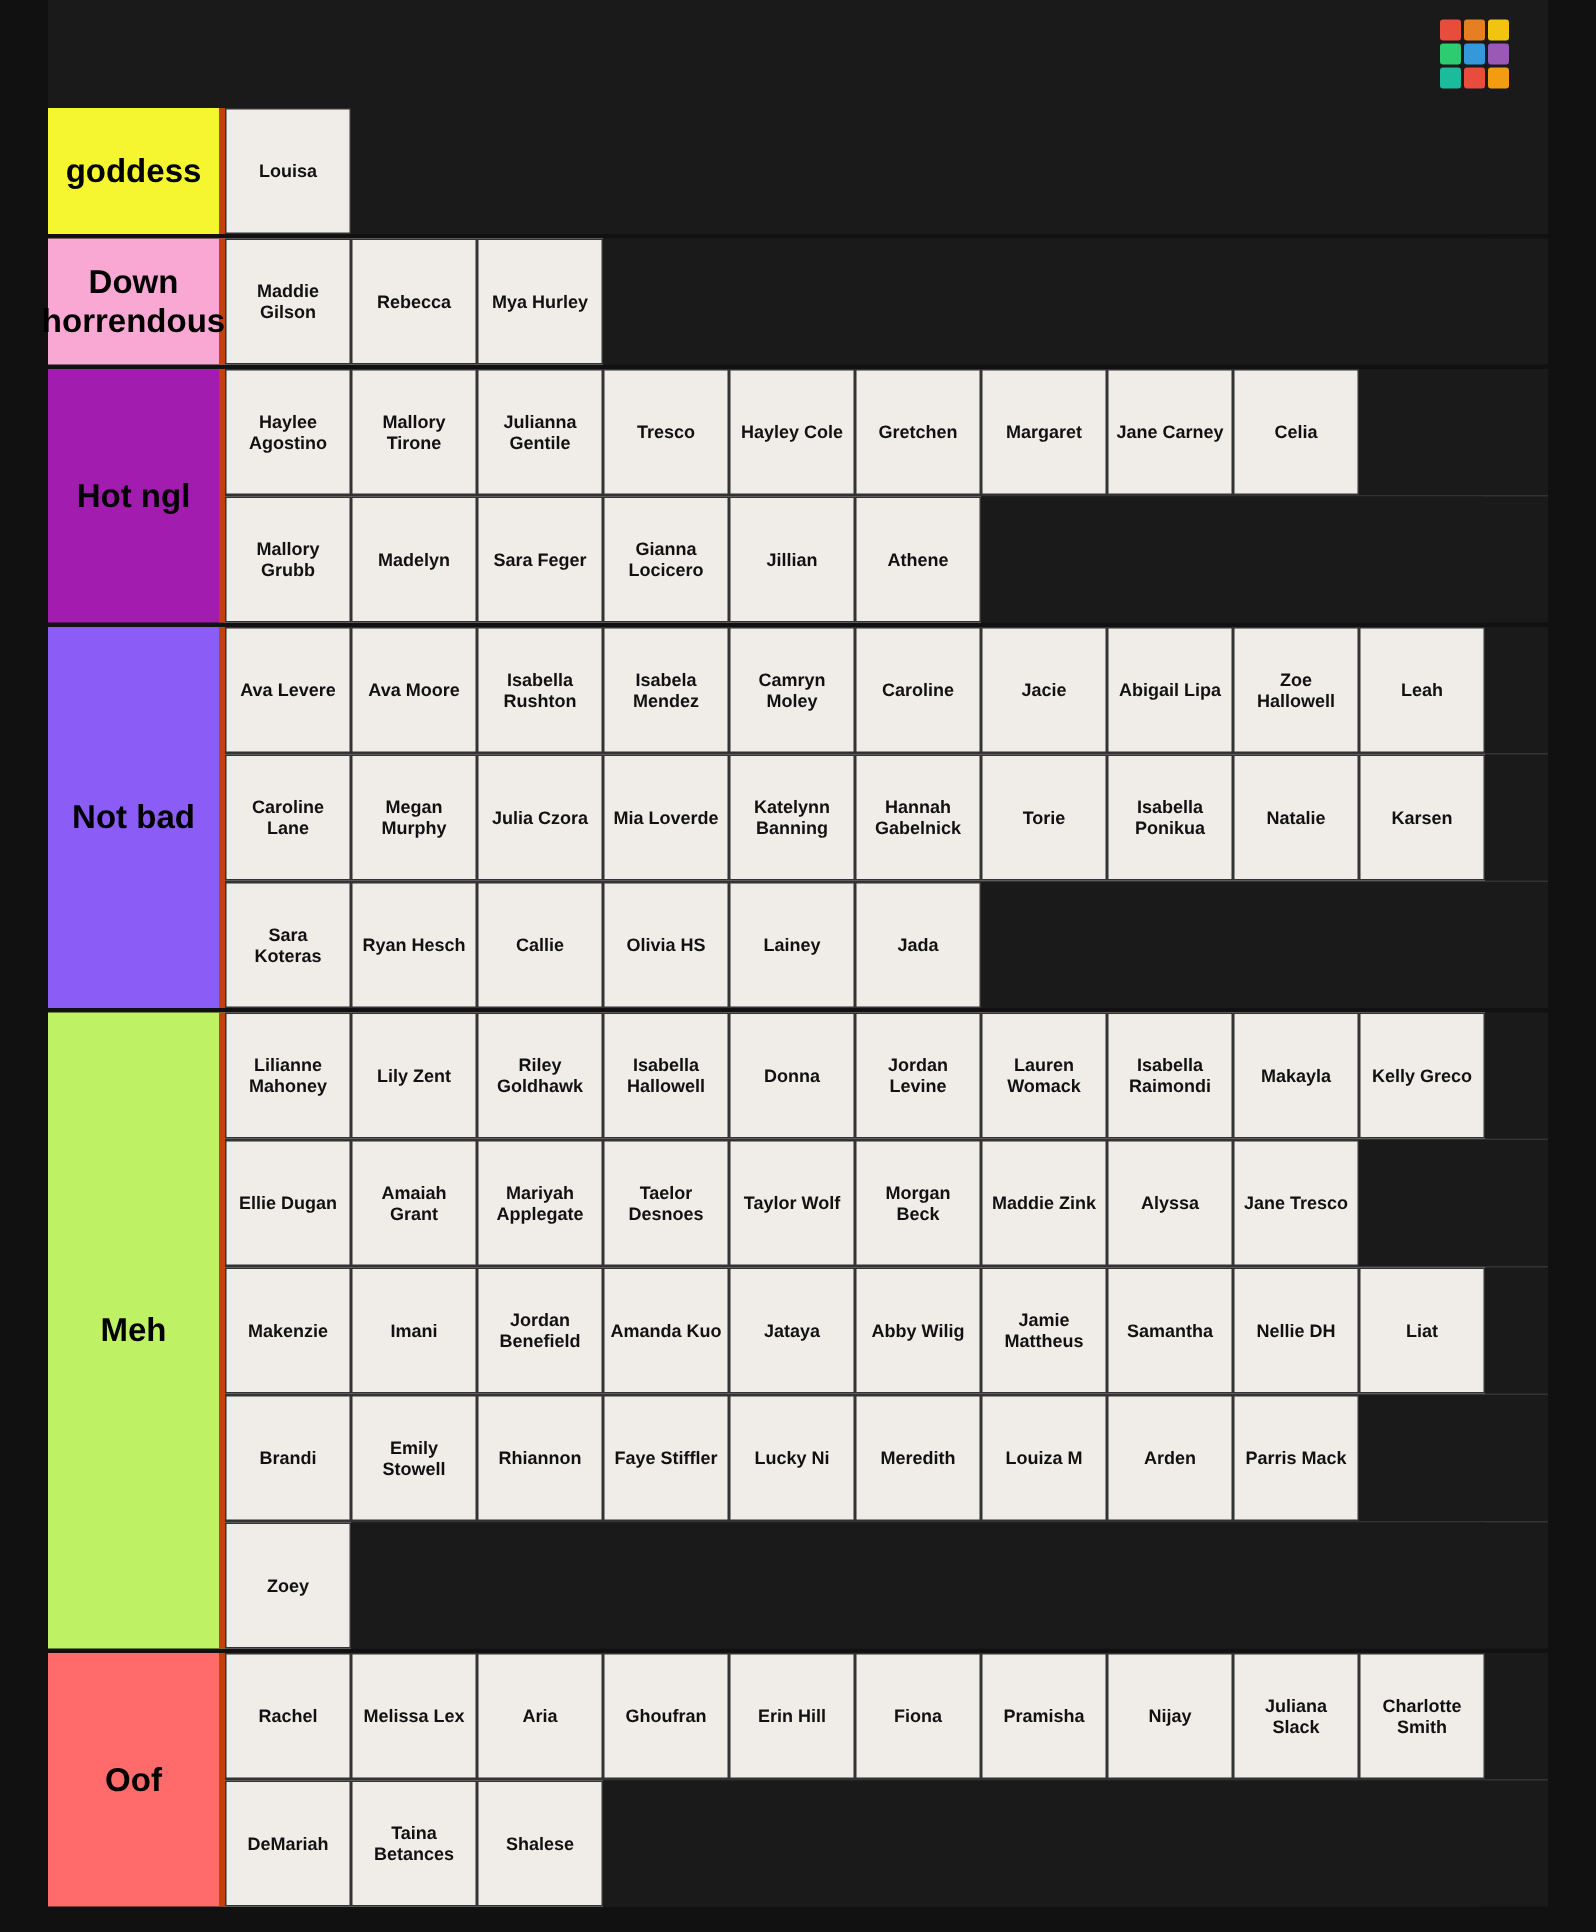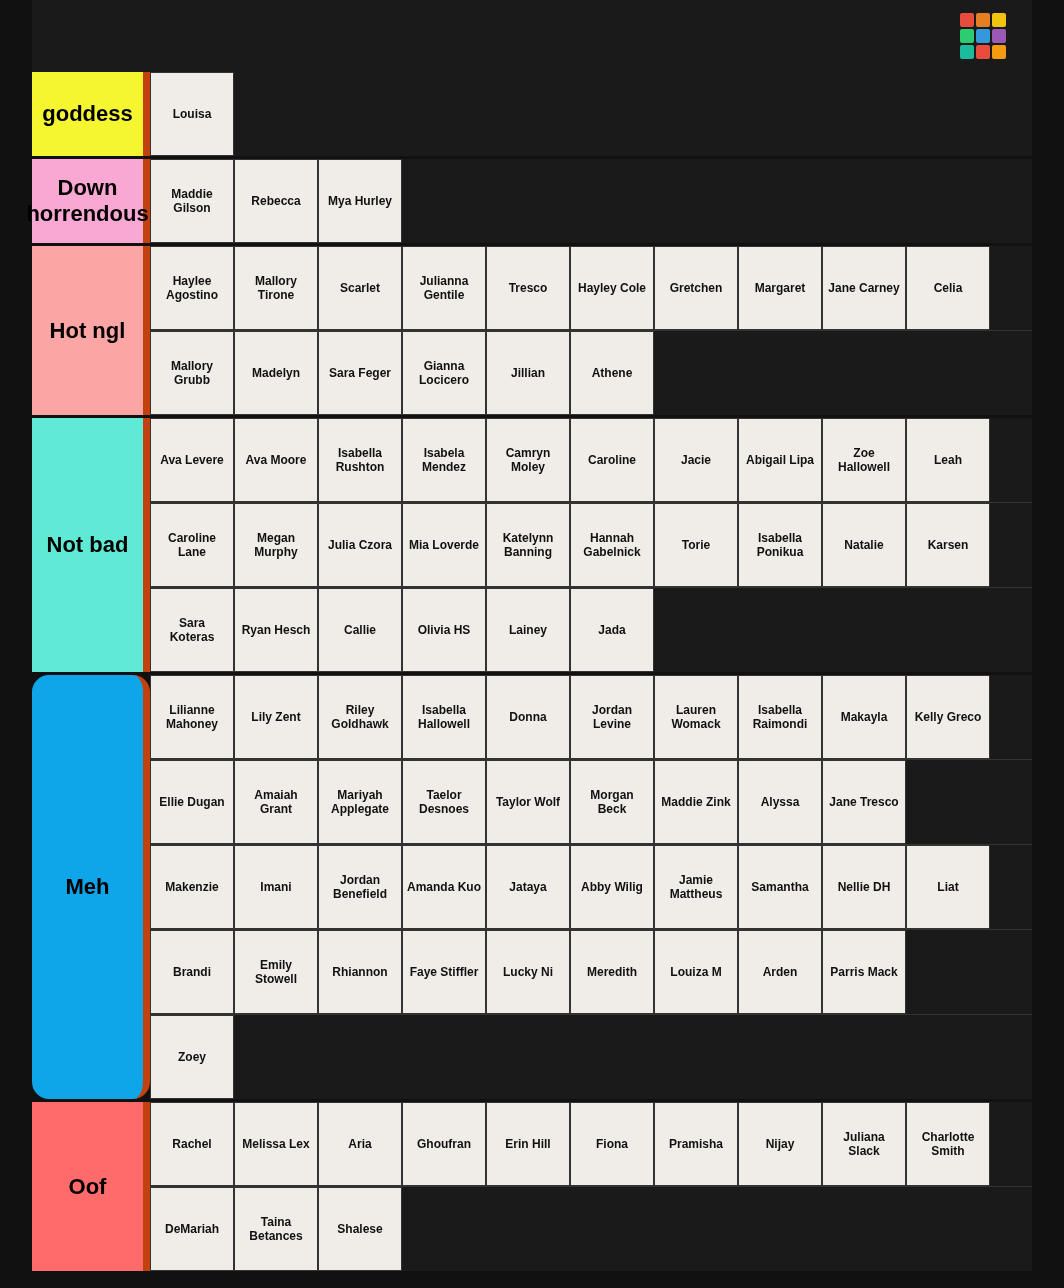--- a/index.html
+++ b/index.html
@@ -75,21 +75,21 @@
     .tier-label-tall {
       min-width: 118px;
       width: 118px;
       display: flex;
       align-items: center;
       justify-content: center;
       text-align: center;
       font-size: 22px;
       font-weight: bold;
       padding: 8px;
-      border-right: 7px solid #c2410c;
+      border-right: 4px solid #c2410c;
     }
     
     .tier-content-multi {
       flex: 1;
       display: flex;
       flex-direction: column;
       background: #1a1a1a;
     }
     
     .tier-cards-row {
@@ -153,26 +153,25 @@
             <div style="width: 84px; height: 84px; background: rgb(26, 26, 26);"></div>
             <div style="width: 84px; height: 84px; background: rgb(26, 26, 26);"></div>
             <div style="width: 84px; height: 84px; background: rgb(26, 26, 26);"></div>
             <div style="width: 84px; height: 84px; background: rgb(26, 26, 26);"></div>
             <div style="width: 84px; height: 84px; background: rgb(26, 26, 26);"></div>
             <div style="width: 84px; height: 84px; background: rgb(26, 26, 26);"></div>
           </div>
         </div>
       </div>
       <div class="tier-rows-wrapper">
-        <div class="tier-label-tall" style="background: #fca5a5;">Hot ngl</div>
+        <div class="tier-label-tall" style="background: #a21caf;">Hot ngl</div>
         <div class="tier-content-multi">
           <div class="tier-cards-row">
             <div class="tier-card">Haylee Agostino</div>
             <div class="tier-card">Mallory Tirone</div>
-            <div class="tier-card">Scarlet</div>
             <div class="tier-card">Julianna Gentile</div>
             <div class="tier-card">Tresco</div>
             <div class="tier-card">Hayley Cole</div>
             <div class="tier-card">Gretchen</div>
             <div class="tier-card">Margaret</div>
             <div class="tier-card">Jane Carney</div>
             <div class="tier-card">Celia</div>
           </div>
           <div class="tier-cards-row">
             <div class="tier-card">Mallory Grubb</div>
@@ -182,21 +181,21 @@
             <div class="tier-card">Jillian</div>
             <div class="tier-card">Athene</div>
             <div style="width: 84px; height: 84px; background: rgb(26, 26, 26);"></div>
             <div style="width: 84px; height: 84px; background: rgb(26, 26, 26);"></div>
             <div style="width: 84px; height: 84px; background: rgb(26, 26, 26);"></div>
             <div style="width: 84px; height: 84px; background: rgb(26, 26, 26);"></div>
           </div>
         </div>
       </div>
       <div class="tier-rows-wrapper">
-        <div class="tier-label-tall" style="background: #5eead4;">Not bad</div>
+        <div class="tier-label-tall" style="background: #8b5cf6;">Not bad</div>
         <div class="tier-content-multi">
           <div class="tier-cards-row">
             <div class="tier-card">Ava Levere</div>
             <div class="tier-card">Ava Moore</div>
             <div class="tier-card">Isabella Rushton</div>
             <div class="tier-card">Isabela Mendez</div>
             <div class="tier-card">Camryn Moley</div>
             <div class="tier-card">Caroline</div>
             <div class="tier-card">Jacie</div>
             <div class="tier-card">Abigail Lipa</div>
@@ -223,21 +222,21 @@
             <div class="tier-card">Lainey</div>
             <div class="tier-card">Jada</div>
             <div style="width: 84px; height: 84px; background: rgb(26, 26, 26);"></div>
             <div style="width: 84px; height: 84px; background: rgb(26, 26, 26);"></div>
             <div style="width: 84px; height: 84px; background: rgb(26, 26, 26);"></div>
             <div style="width: 84px; height: 84px; background: rgb(26, 26, 26);"></div>
           </div>
         </div>
       </div>
       <div class="tier-rows-wrapper">
-        <div class="tier-label-tall" style="background: #0ea5e9; border-radius: 17px;">Meh</div>
+        <div class="tier-label-tall" style="background: #bef264;">Meh</div>
         <div class="tier-content-multi">
           <div class="tier-cards-row">
             <div class="tier-card">Lilianne Mahoney</div>
             <div class="tier-card">Lily Zent</div>
             <div class="tier-card">Riley Goldhawk</div>
             <div class="tier-card">Isabella Hallowell</div>
             <div class="tier-card">Donna</div>
             <div class="tier-card">Jordan Levine</div>
             <div class="tier-card">Lauren Womack</div>
             <div class="tier-card">Isabella Raimondi</div>

